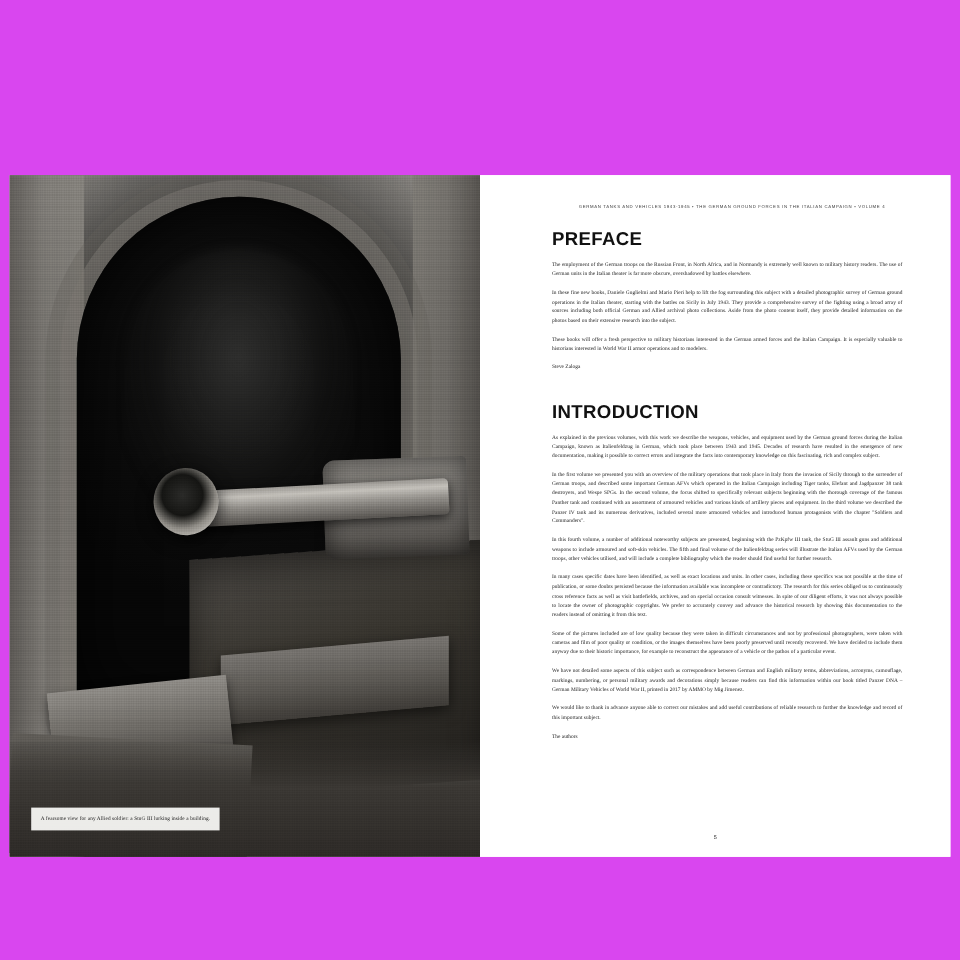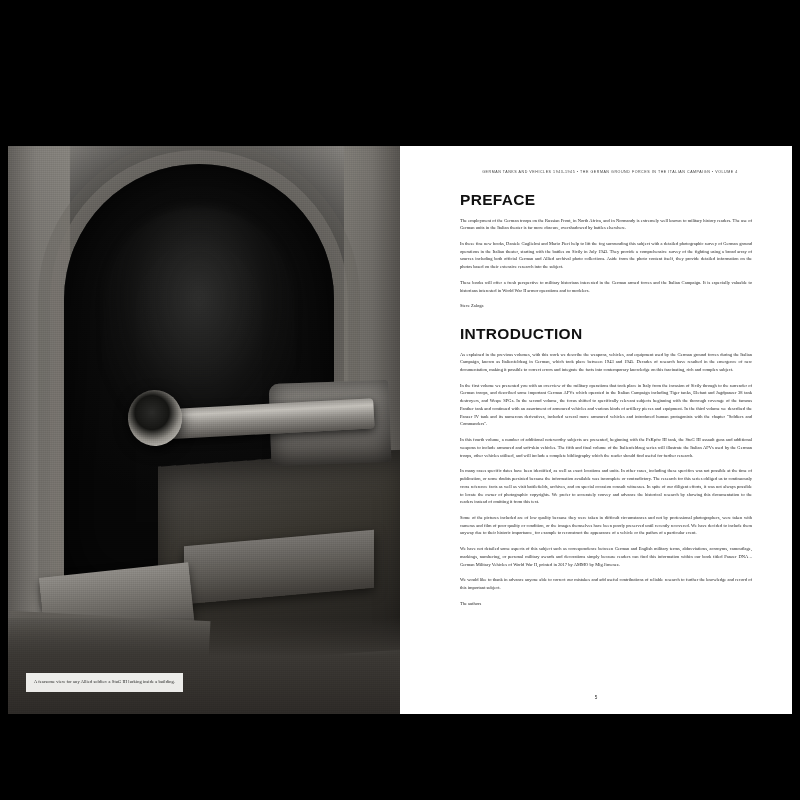--- a/index.html
+++ b/index.html
@@ -7,21 +7,21 @@
     padding: 0;
     width: 800px;
     height: 800px;
     background: #ffffff;
     font-family: "Liberation Serif", serif;
   }
   .page-wrap {
     position: absolute;
     left: 0; top: 0;
     width: 800px; height: 800px;
-    background: #000000;
+    background: #d946ef;
   }
   .spread {
     position: absolute;
     left: 8px;
     top: 146px;
     width: 784px;
     height: 568px;
     display: flex;
     background: #ffffff;
   }
@@ -215,21 +215,21 @@
   h1.sec {
     font-family: "Liberation Sans", sans-serif;
     font-weight: bold;
     font-size: 15.5px;
     letter-spacing: .3px;
     color: #111111;
     margin: 0 0 9px 0;
     line-height: 1;
   }
   h1.sec.second {
-    margin-top: 16px;
+    margin-top: 26px;
   }
   p.body {
     margin: 0 0 8px 0;
     font-family: "Liberation Serif", serif;
     font-size: 4.5px;
     line-height: 1.72;
     color: #1b1b1b;
     text-align: justify;
     letter-spacing: .02px;
   }

